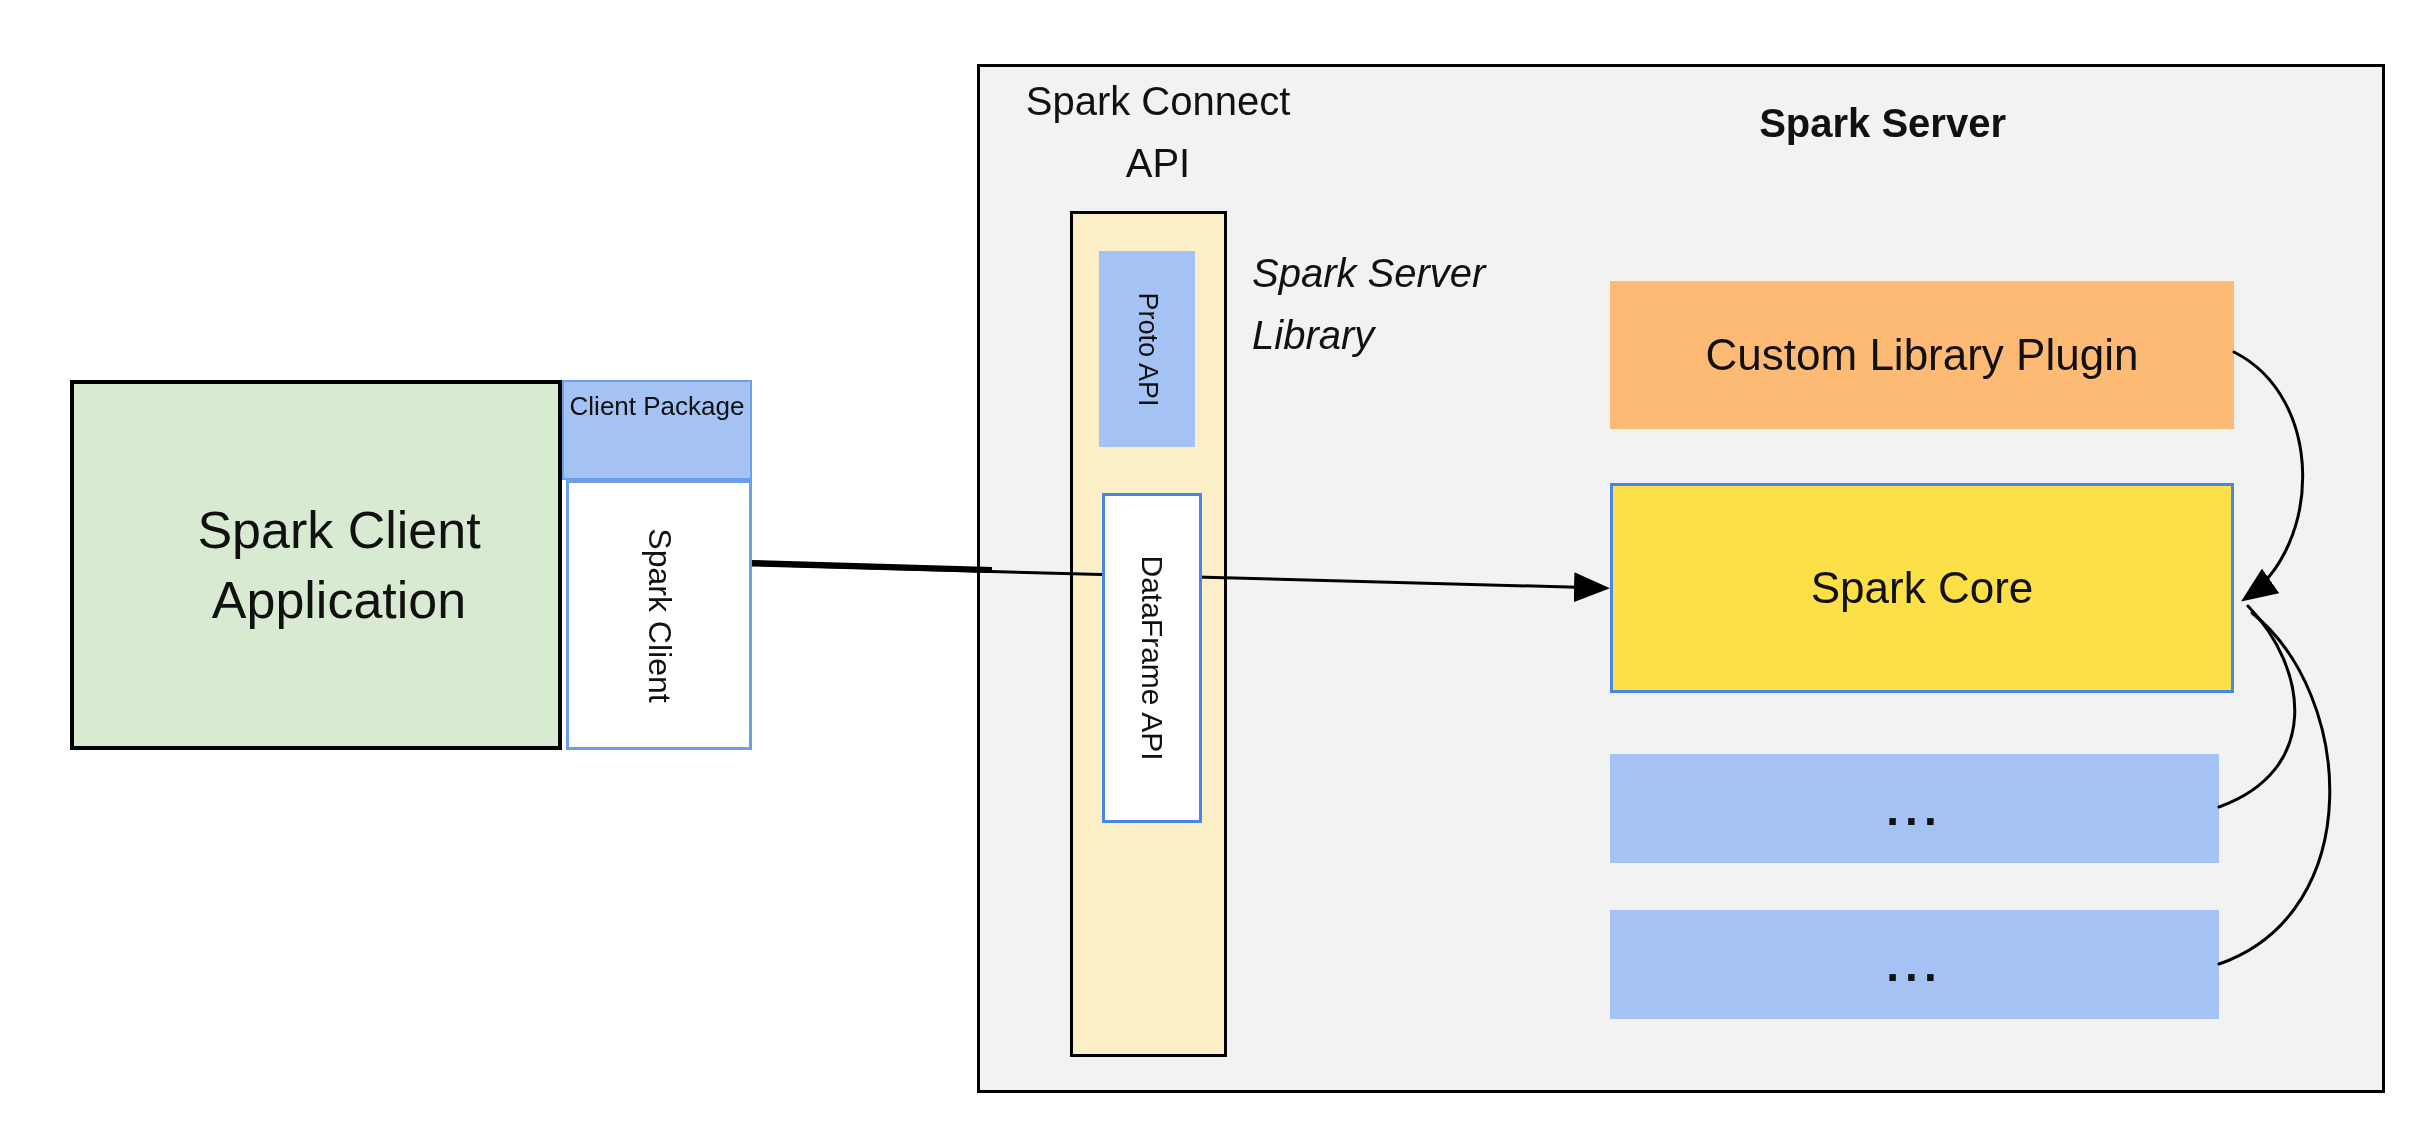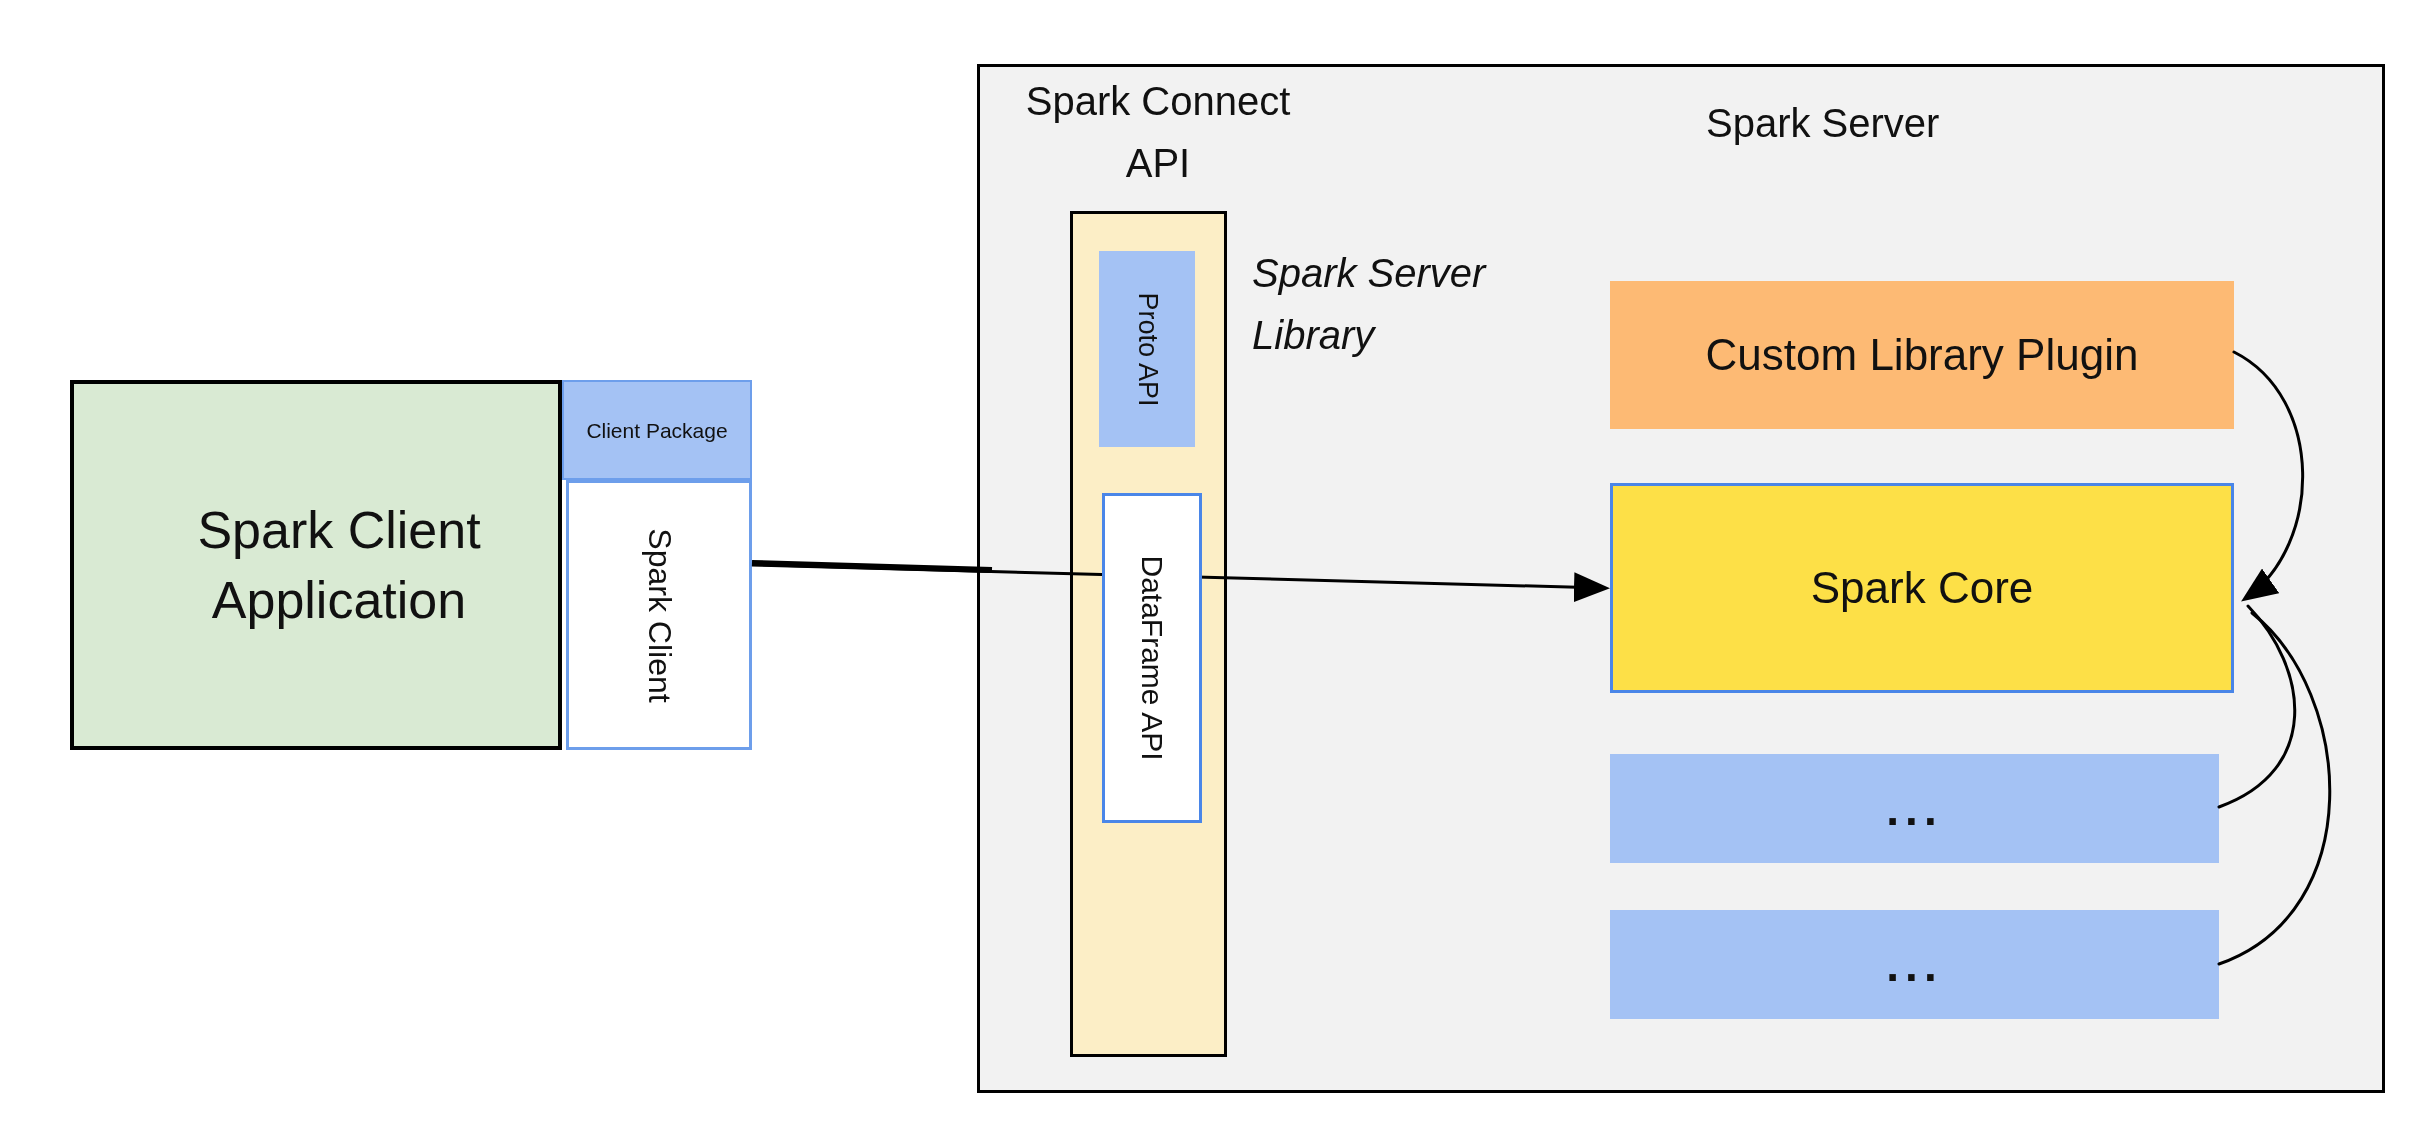--- a/index.html
+++ b/index.html
@@ -22,22 +22,22 @@
     left:977px;top:64px;width:1408px;height:1029px;
     background:#f2f2f2;border:3px solid #000000;
   }
   .green-box{
     left:70px;top:380px;width:492px;height:370px;
     background:#d9ead3;border:4px solid #000000;
   }
   .client-package{
     left:562px;top:380px;width:190px;height:100px;
     background:#a4c2f4;border:2px solid #6d9eeb;
-    text-align:center;font-size:21px;line-height:33px;
-    padding-top:32px;
+    text-align:center;font-size:26px;line-height:33px;
+    padding-top:8px;
   }
   .spark-client-box{
     left:566px;top:480px;width:186px;height:270px;
     background:#ffffff;border:3px solid #6d9eeb;
   }
   .yellow-box{
     left:1070px;top:211px;width:157px;height:846px;
     background:#fceec6;border:3px solid #000000;
   }
   .proto-box{
@@ -65,21 +65,21 @@
     background:#a4c2f4;font-size:46px;font-weight:bold;letter-spacing:6px;
   }
 
   
   .connect-heading{
     left:1008px;top:70px;width:300px;
     font-size:40px;line-height:62px;text-align:center;
   }
   .server-heading{
     left:1706px;top:98px;width:300px;
-    font-size:40px;line-height:50px;font-weight:normal;text-align:left;
+    font-size:40px;line-height:50px;font-weight:bold;text-align:right;
   }
   .server-library-label{
     left:1252px;top:242px;width:310px;
     font-size:40px;line-height:62px;text-align:left;font-style:italic;
   }
   .green-label{
     left:70px;top:380px;width:492px;height:370px;
     font-size:52px;line-height:70px;text-align:center;margin-left:23px;
   }
   .vtext{transform:rotate(90deg);white-space:nowrap;}

